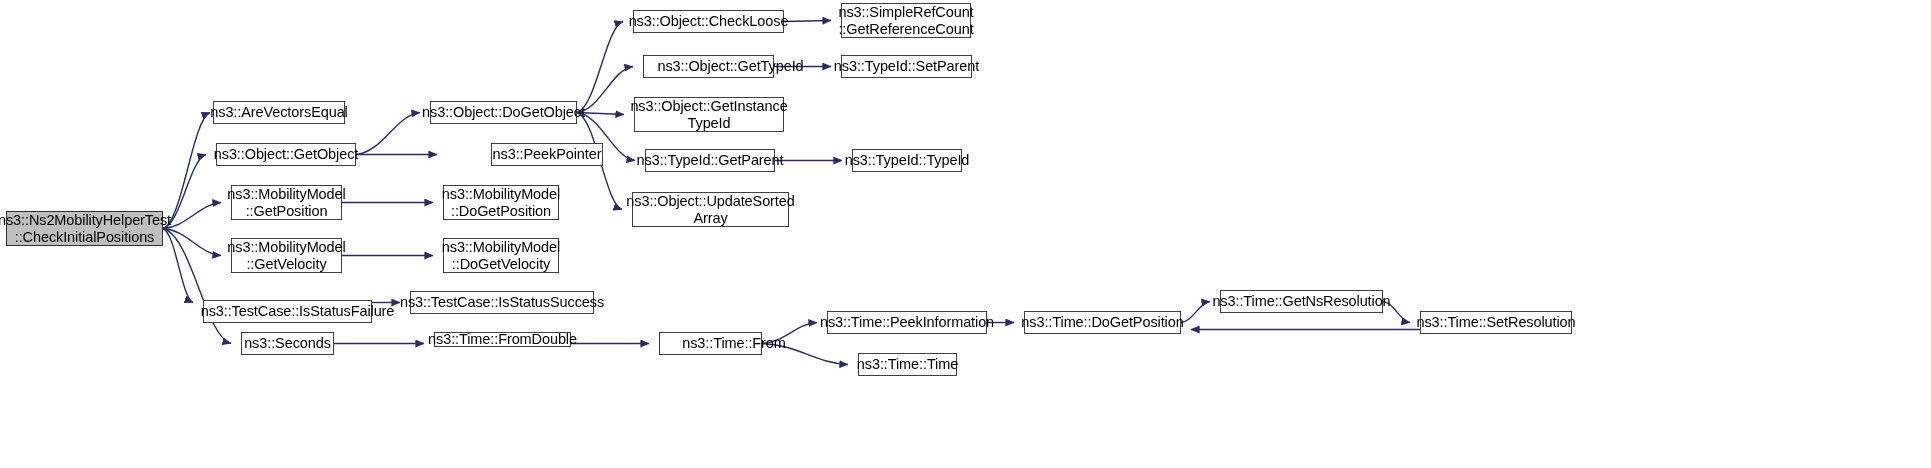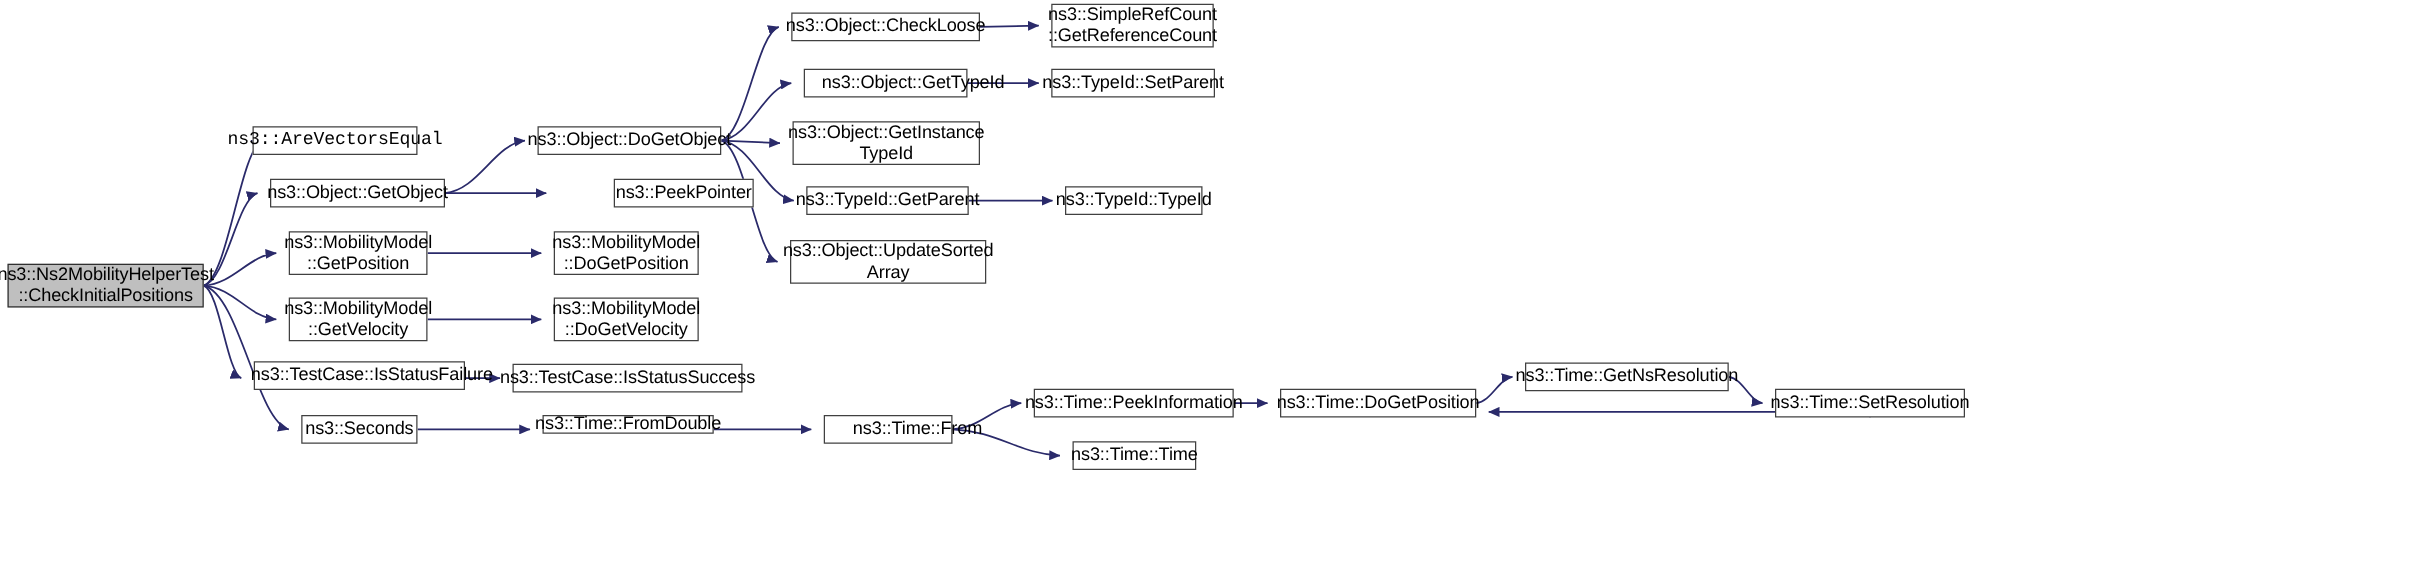--- a/index.html
+++ b/index.html
@@ -79,27 +79,27 @@
         <path d="M762,343.5 C798.12,344.76 815.32,363.24 848,364.5" fill="none" stroke="#2a2a6a" stroke-width="1.4" marker-end="url(#arrow)"></path>
         <path d="M987,322.5 L1014,322.5" fill="none" stroke="#2a2a6a" stroke-width="1.4" marker-end="url(#arrow)"></path>
         <path d="M1181,322.5 C1193.18,321.24 1198.98,302.76 1210,301.5" fill="none" stroke="#2a2a6a" stroke-width="1.4" marker-end="url(#arrow)"></path>
         <path d="M1383,301.5 C1394.34,302.76 1399.74,321.24 1410,322.5" fill="none" stroke="#2a2a6a" stroke-width="1.4" marker-end="url(#arrow)"></path>
         <path d="M1496,334 L1496,329.5 L1191,329.5" fill="none" stroke="#2a2a6a" stroke-width="1.4" marker-end="url(#arrow)"></path>
       </g>
   </svg>
   <div id="node-layer">
       <div class="node highlight" style="left: 6px; top: 211px; width: 157px; height: 35px;">ns3::Ns2MobilityHelperTest
 ::CheckInitialPositions</div>
-      <div class="node" style="left: 202px; top: 101px; width: 132px; height: 23px; font-family: Liberation Mono, monospace;">ns3::AreVectorsEqual</div>
+      <div class="node" style="left: 213px; top: 101px; width: 132px; height: 23px;">ns3::AreVectorsEqual</div>
       <div class="node" style="left: 216px; top: 143px; width: 140px; height: 23px;">ns3::Object::GetObject</div>
       <div class="node" style="left: 231px; top: 185px; width: 111px; height: 35px;">ns3::MobilityModel
 ::GetPosition</div>
       <div class="node" style="left: 231px; top: 238px; width: 111px; height: 35px;">ns3::MobilityModel
 ::GetVelocity</div>
-      <div class="node" style="left: 203px; top: 289px; width: 169px; height: 23px; padding-left: 20px;">ns3::TestCase::IsStatusFailure</div>
+      <div class="node" style="left: 203px; top: 300px; width: 169px; height: 23px; padding-left: 20px;">ns3::TestCase::IsStatusFailure</div>
       <div class="node" style="left: 241px; top: 332px; width: 93px; height: 23px;">ns3::Seconds</div>
       <div class="node" style="left: 430px; top: 101px; width: 147px; height: 23px;">ns3::Object::DoGetObject</div>
       <div class="node" style="left: 447px; top: 143px; width: 112px; height: 23px; margin-left: 44px;">ns3::PeekPointer</div>
       <div class="node" style="left: 443px; top: 185px; width: 116px; height: 35px;">ns3::MobilityModel
 ::DoGetPosition</div>
       <div class="node" style="left: 443px; top: 238px; width: 116px; height: 35px;">ns3::MobilityModel
 ::DoGetVelocity</div>
       <div class="node" style="left: 410px; top: 291px; width: 184px; height: 23px;">ns3::TestCase::IsStatusSuccess</div>
       <div class="node" style="left: 434px; top: 332px; width: 137px; height: 15px;">ns3::Time::FromDouble</div>
       <div class="node" style="left: 633px; top: 10px; width: 151px; height: 23px;">ns3::Object::CheckLoose</div>

